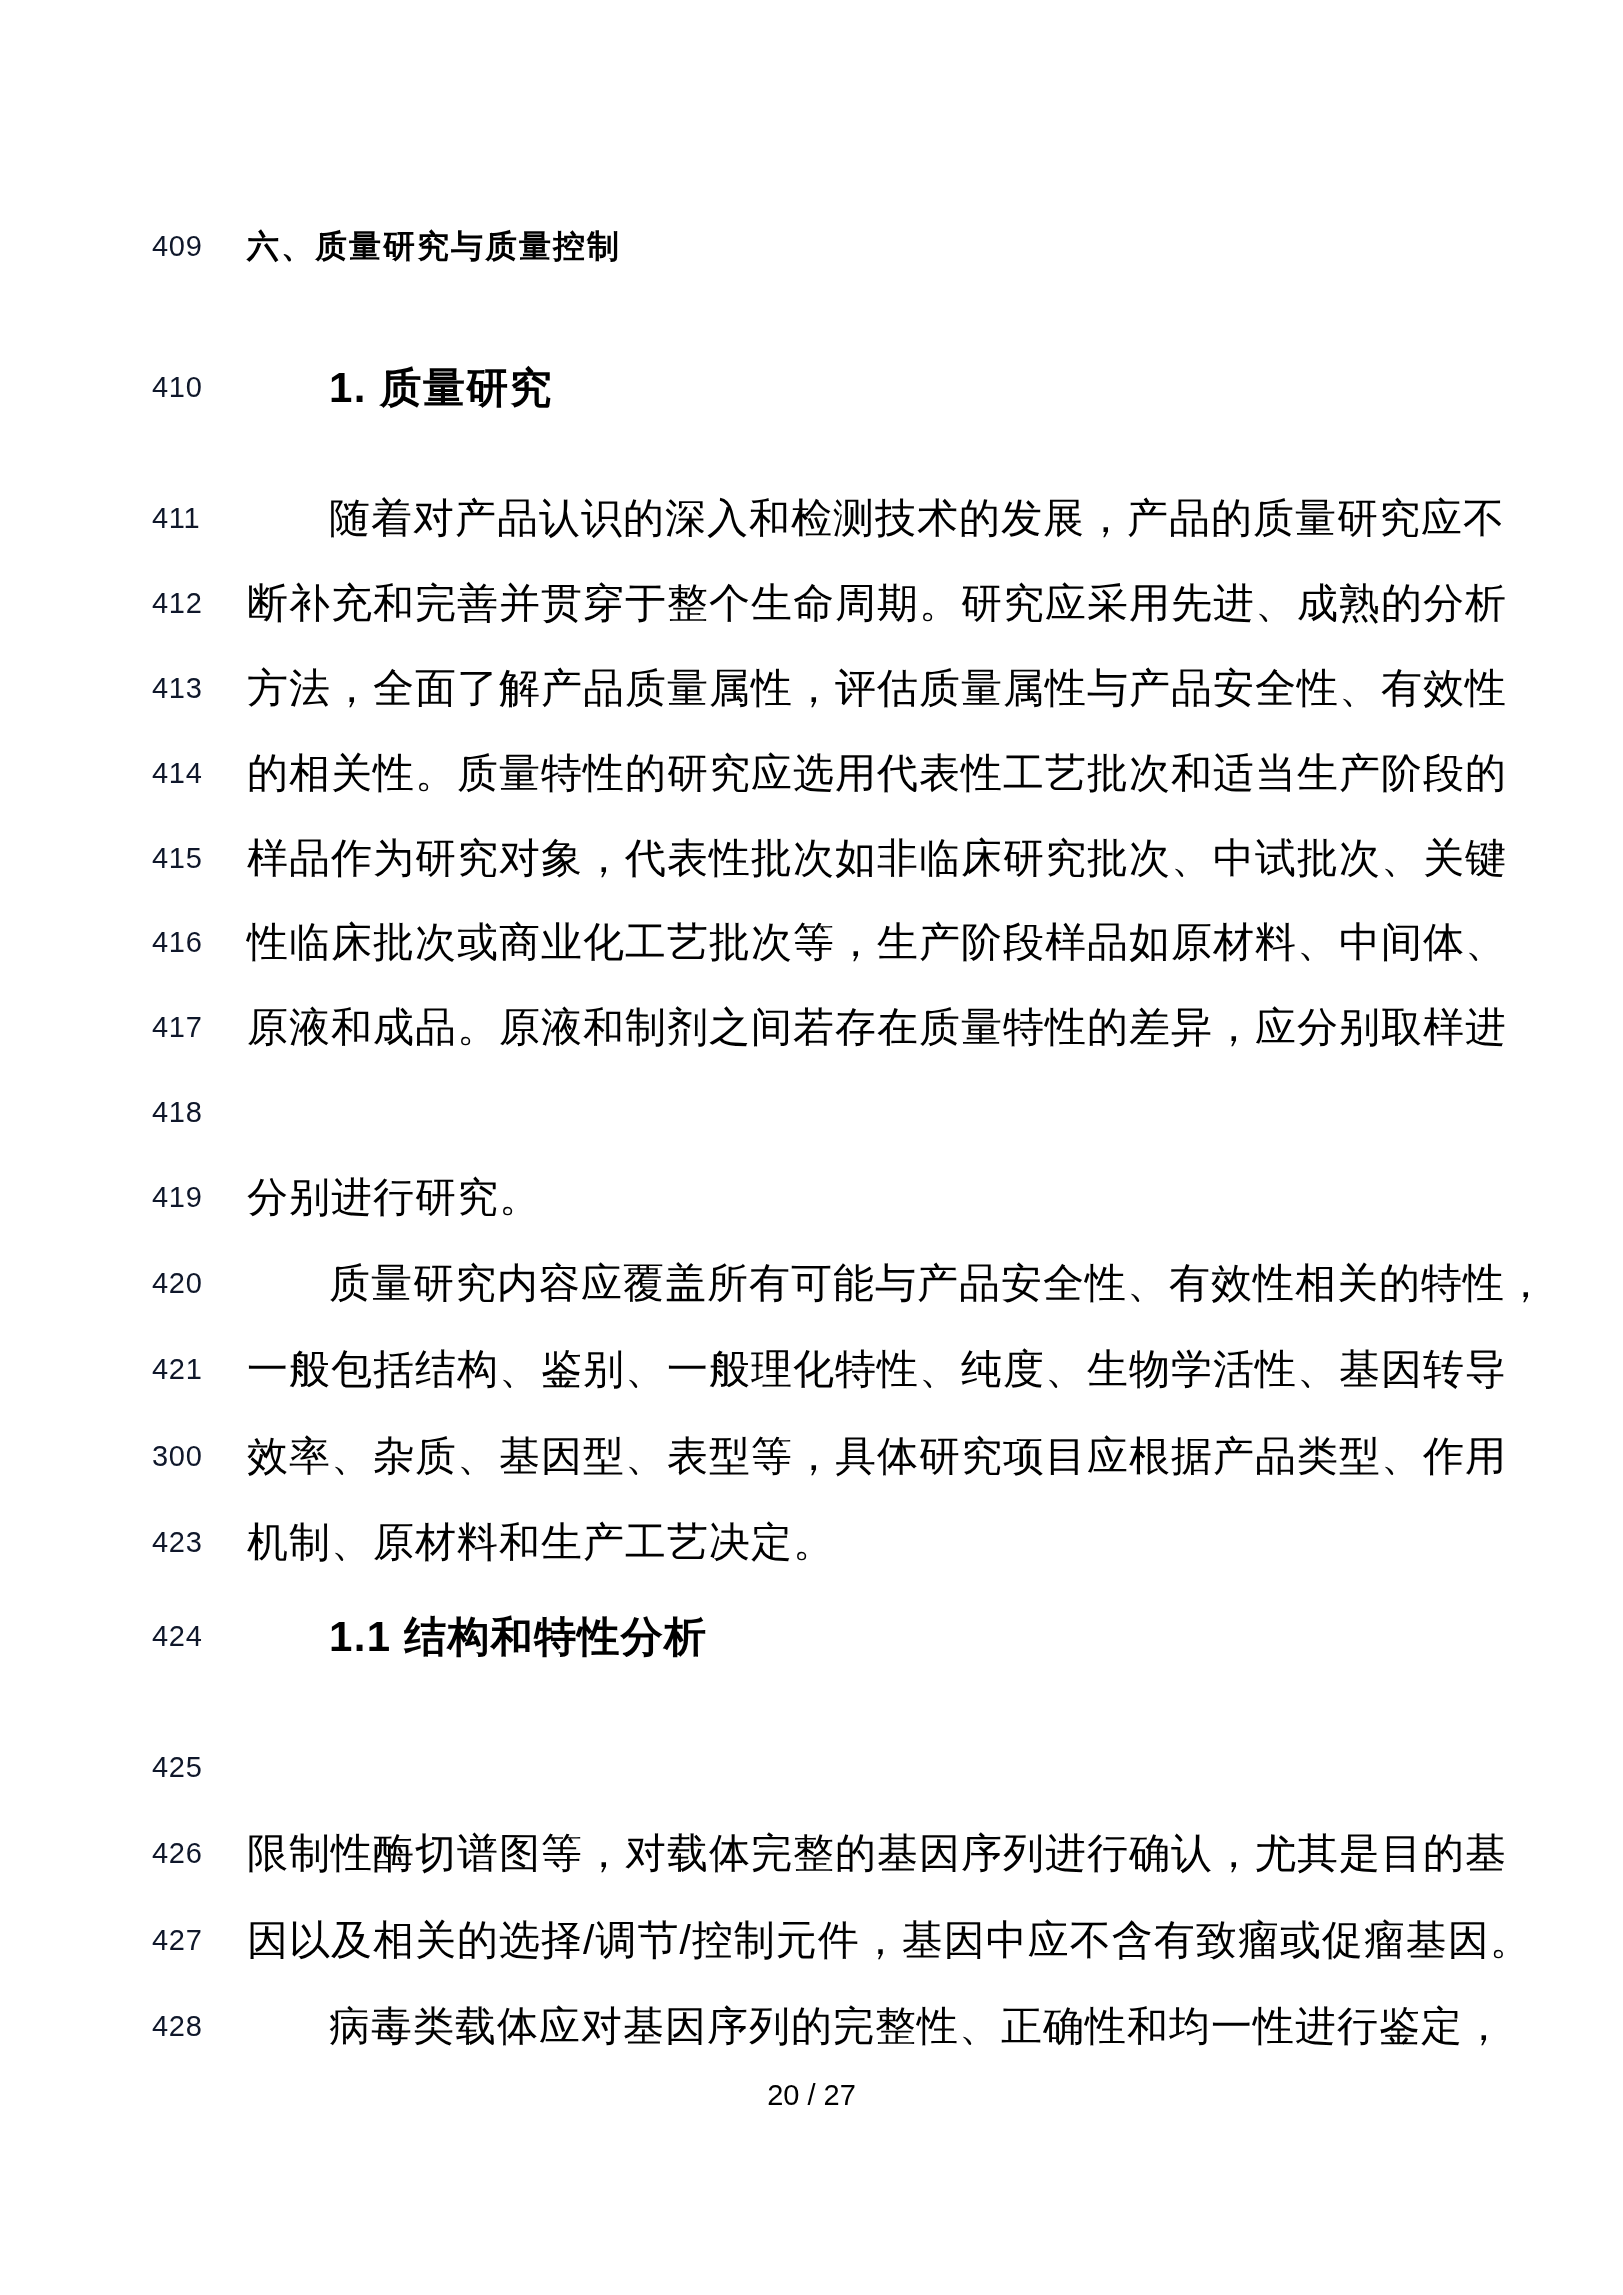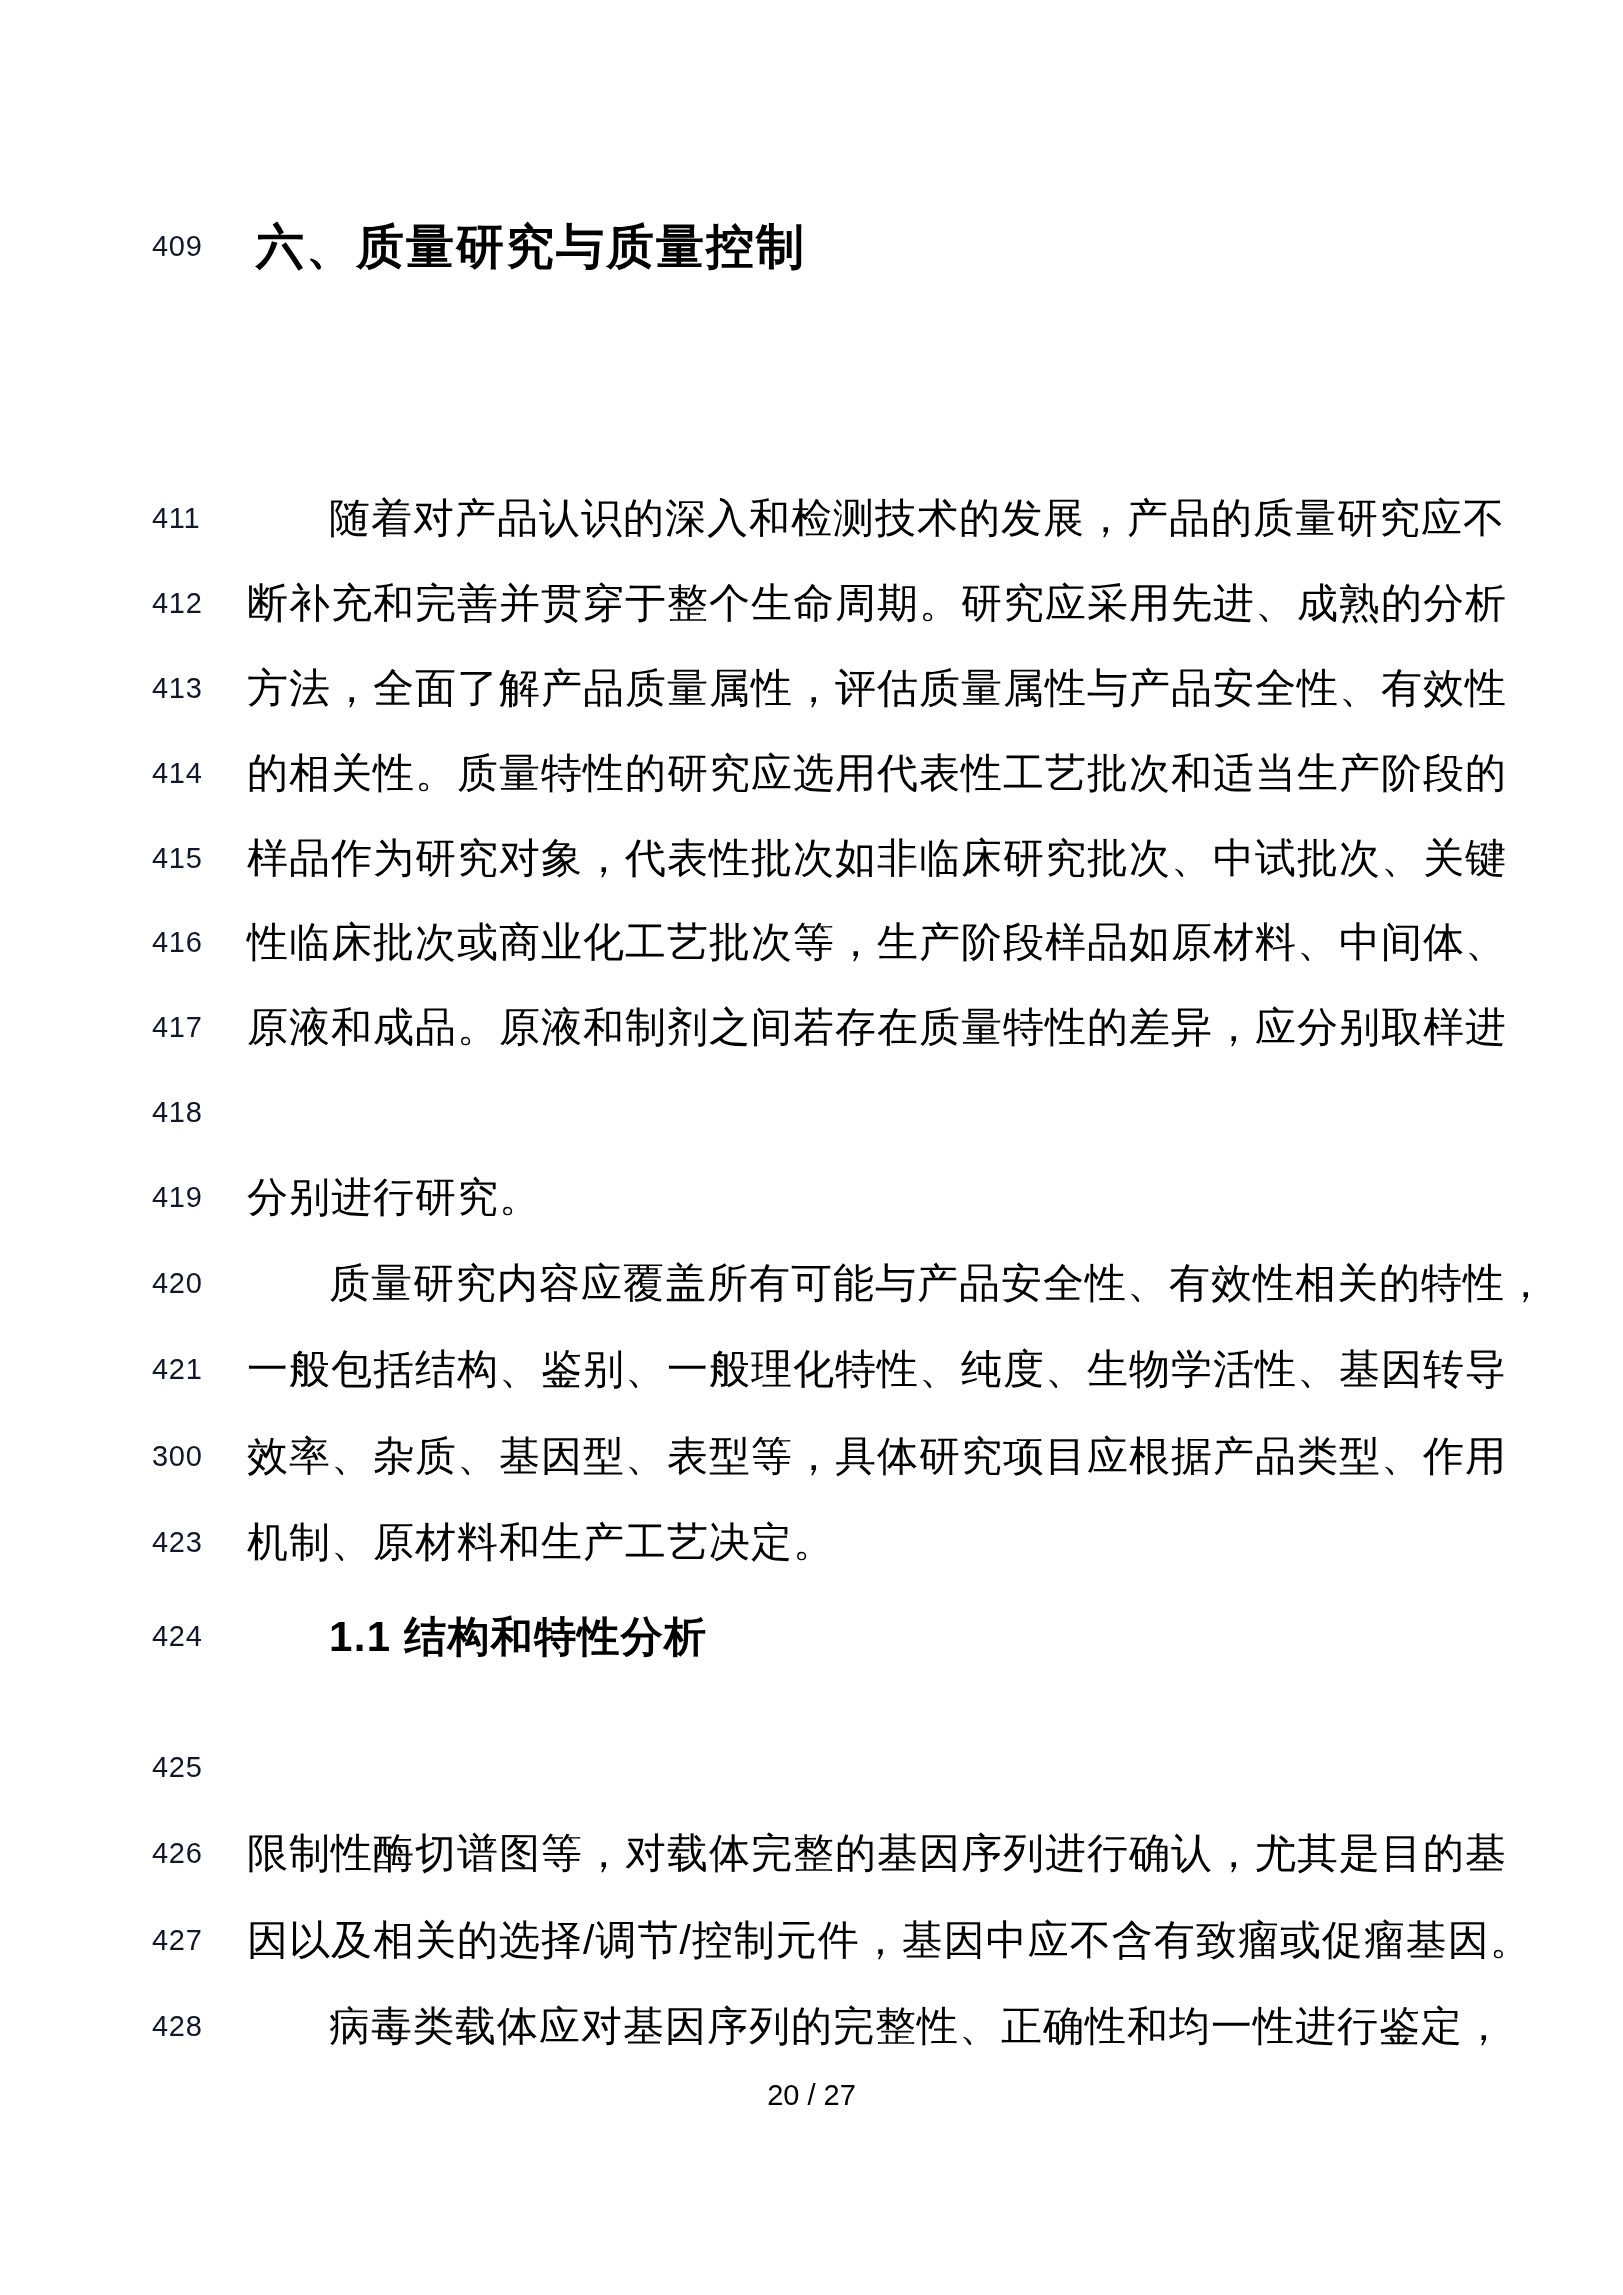--- a/index.html
+++ b/index.html
@@ -41,24 +41,23 @@
     top: 0;
     font-size: 41px;
     line-height: 55px;
     letter-spacing: 1px;
     color: #000000;
   }
   .line .txt.indent {
     left: 329px;
   }
   .line.h1 .txt {
-    font-size: 48px;
+    font-size: 32px;
     font-weight: bold;
     letter-spacing: 2px;
-    margin-left: 9px;
   }
   .line.h2 .txt {
     font-size: 42px;
     font-weight: bold;
     left: 329px;
     letter-spacing: 1.3px;
   }
   .footer {
     position: absolute;
     left: 0;
@@ -74,20 +73,24 @@
 </head>
 <body>
 
 <div class="page">
 
   <div class="line h1" style="top:219px">
     <span class="num">409</span>
     <span class="txt">六、质量研究与质量控制</span>
   </div>
 
+  <div class="line h2" style="top:360px">
+    <span class="num">410</span>
+    <span class="txt">1. 质量研究</span>
+  </div>
 
   <div class="line" style="top:491px">
     <span class="num">411</span>
     <span class="txt indent">随着对产品认识的深入和检测技术的发展，产品的质量研究应不</span>
   </div>
 
   <div class="line" style="top:576px">
     <span class="num">412</span>
     <span class="txt">断补充和完善并贯穿于整个生命周期。研究应采用先进、成熟的分析</span>
   </div>

